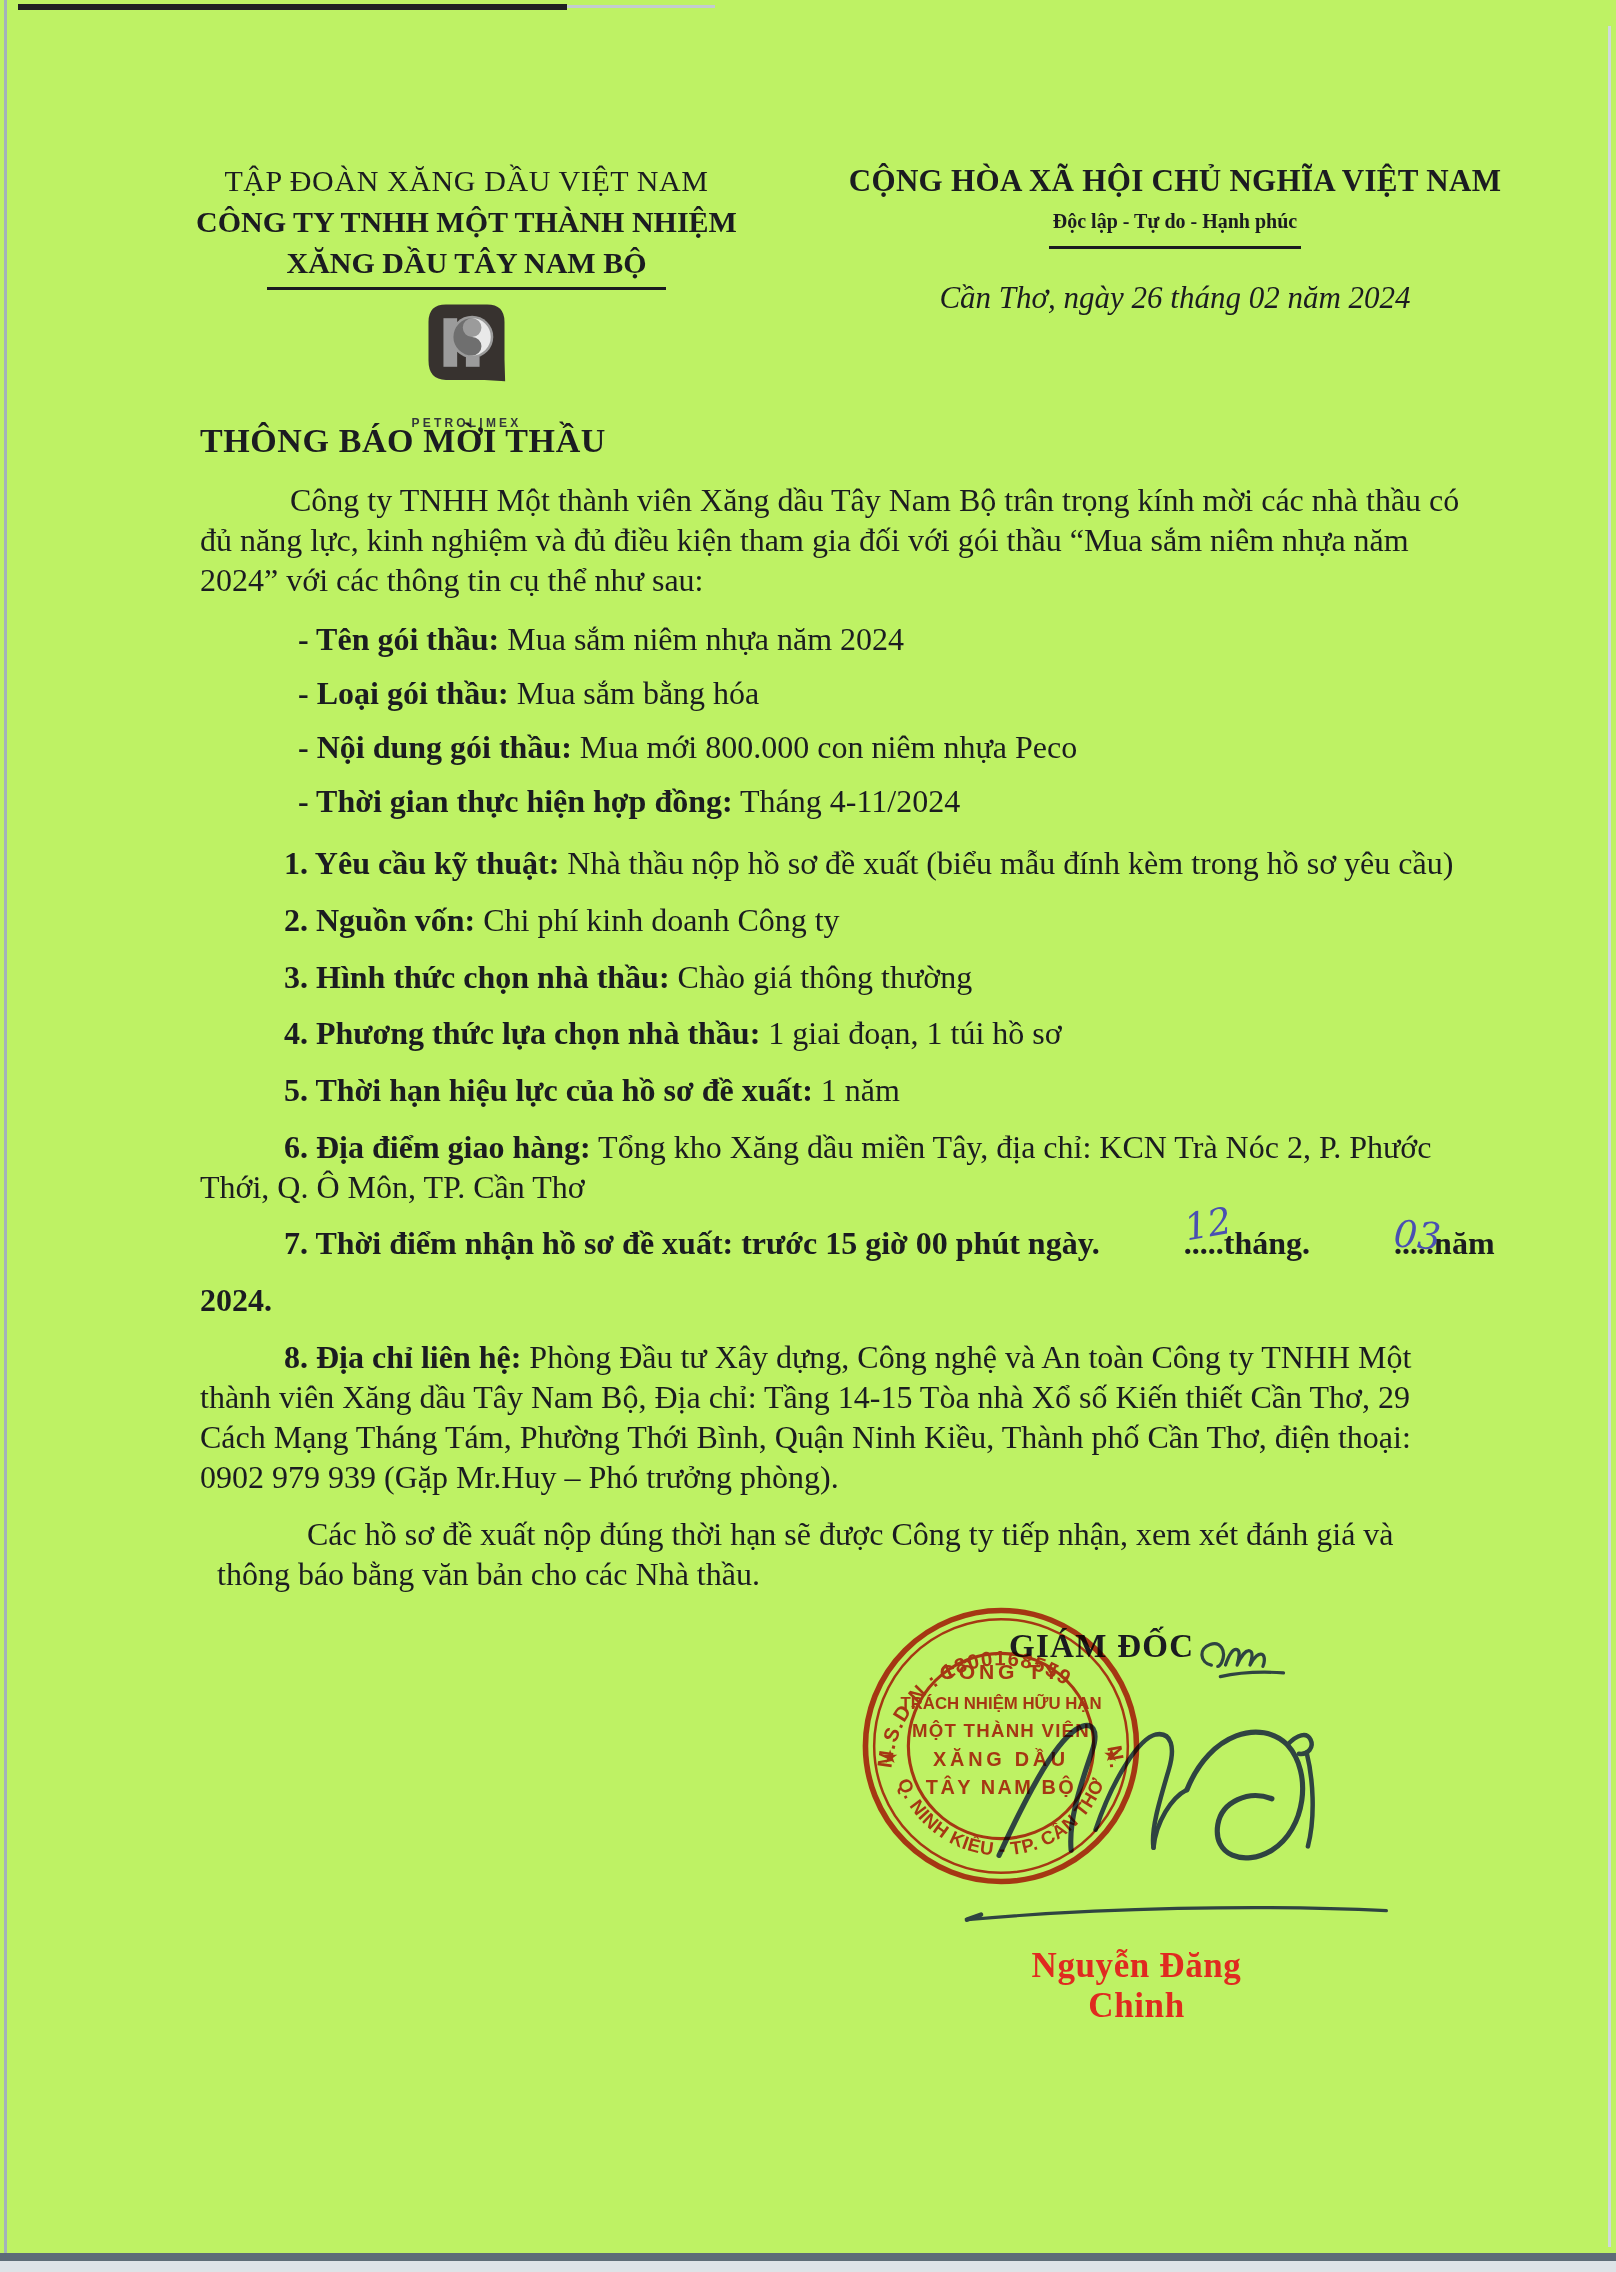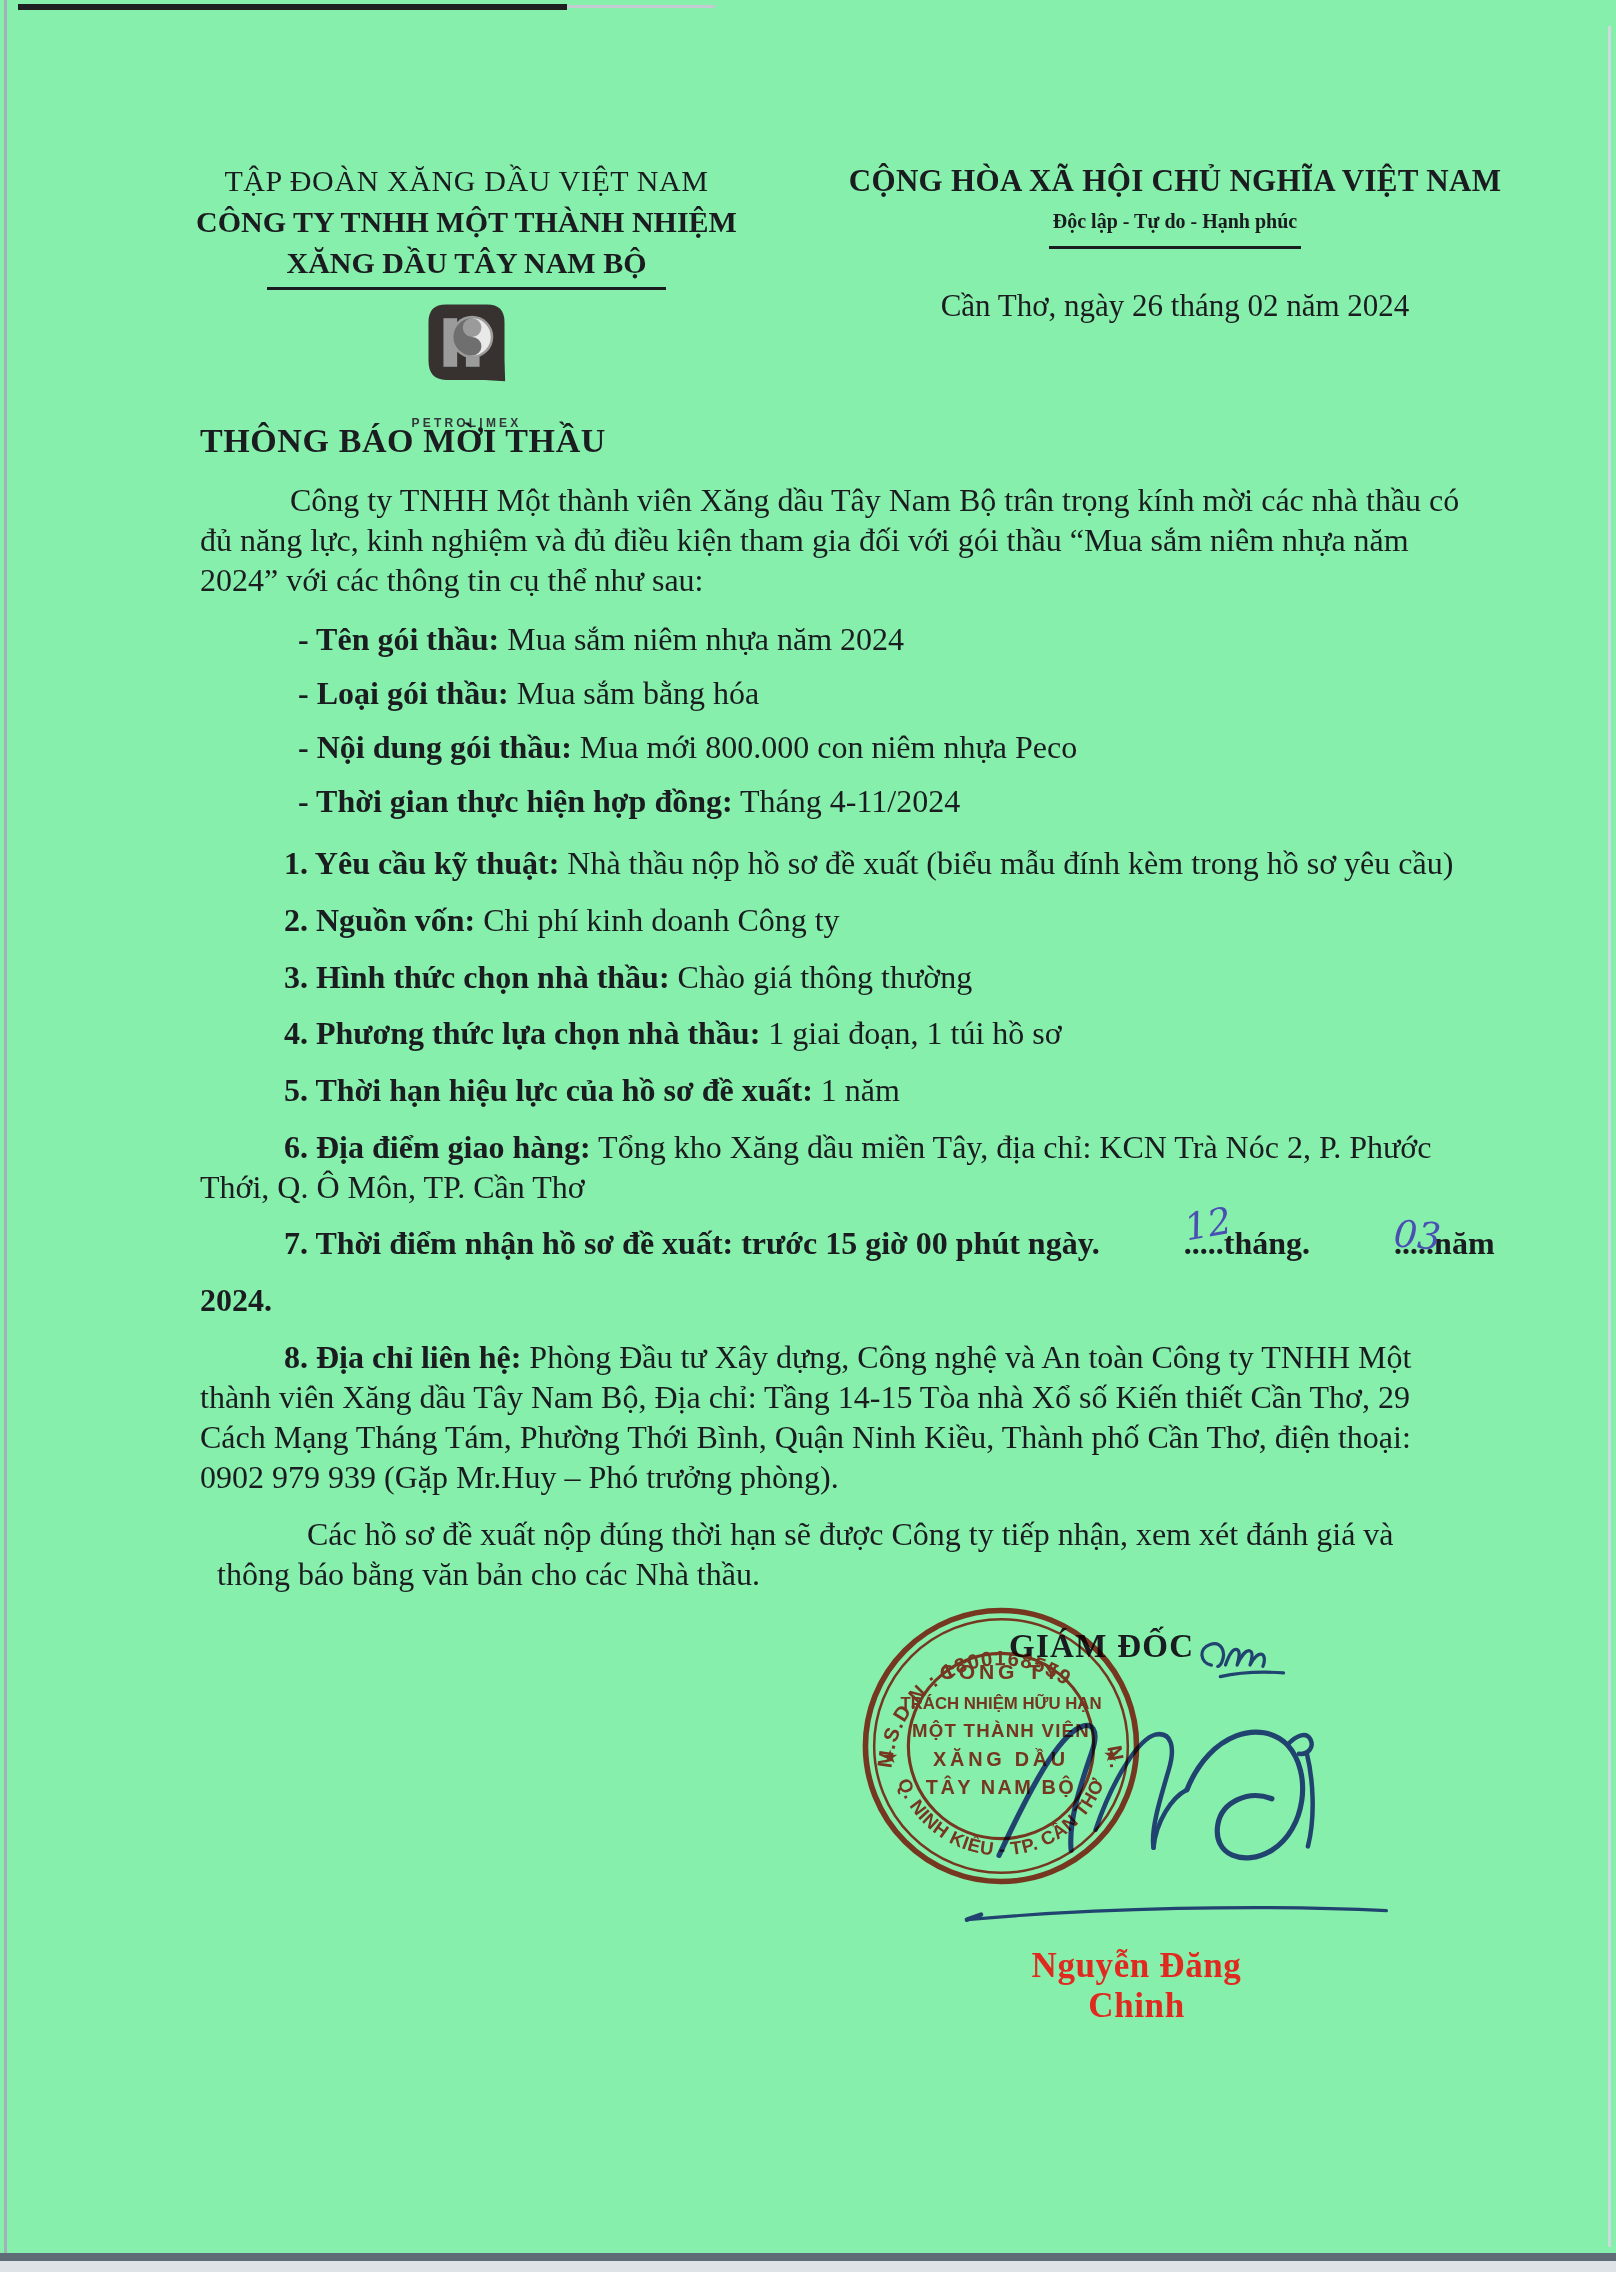--- a/index.html
+++ b/index.html
@@ -1,20 +1,20 @@
 <!DOCTYPE html>
 <html lang="vi" style="font-size:10.3px"><head>
 <meta charset="utf-8">
 <title>Scanned Document</title>
 <style>
   html,body{margin:0;padding:0;background:#eceff1;}
   .page{
     position:relative;
     width:1617px;height:2273px;
-    background:#86efac;
+    background:#bef264;
     overflow:hidden;
     font-family:"Liberation Serif","DejaVu Serif",serif;
     color:#1b1c20;
   }
   
   .edge-top{position:absolute;left:18px;top:3.9px;width:549px;height:5.8px;background:#1f1f22;}
   .edge-top2{position:absolute;left:567px;top:5.2px;width:148px;height:3.2px;background:#c3cbd1;}
   .edge-left{position:absolute;left:3.9px;top:0;width:3.2px;height:2258px;background:#a3b1bb;}
   .edge-right{position:absolute;left:1608px;top:26px;width:2.6px;height:2221px;background:#cfd8dd;}
   .edge-bottom{position:absolute;left:0;top:2253px;width:1617px;height:7.7px;background:#5d6c77;}
@@ -24,21 +24,21 @@
   .col-left{position:absolute;left:193px;top:160px;width:547px;text-align:center;line-height:41px;}
   .col-left .l1{font-size:30px;letter-spacing:0.6px;}
   .col-left .l2{font-size:30px;font-weight:bold;}
   .col-left .l3{display:inline-block;font-size:30px;font-weight:bold;border-bottom:3.2px solid #1b1c20;padding:0 19.3px 3.9px 19.3px;}
   .logo-wrap{margin-top:11.6px;}
   .logo-caption{font-family:"Liberation Sans","DejaVu Sans",sans-serif;font-weight:bold;font-size:12px;letter-spacing:3.2px;color:#34383c;margin-top:3.9px;}
 
   .col-right{position:absolute;left:805px;top:160px;width:740px;text-align:center;line-height:41px;}
   .col-right .r1{font-size:31px;font-weight:bold;letter-spacing:0.3px;}
   .col-right .r2{display:inline-block;font-size:20px;font-weight:bold;border-bottom:3.2px solid #1b1c20;padding:0 3.9px 3.9px 3.9px;}
-  .col-right .dateline{font-size:31px;margin-top:36px;}
+  .col-right .dateline{font-size:31px;font-style:italic;margin-top:28px;}
 
   
   .doc-title{position:absolute;left:200px;top:422px;width:1278px;text-align:left;font-size:34px;font-weight:bold;letter-spacing:0.6px;}
   .content{position:absolute;left:200px;top:480px;width:1282px;font-size:32px;line-height:40px;}
   .b{font-weight:bold;}
   p.intro{text-indent:90px;margin:0 0 19.3px 0;}
   .bullets{margin:0 0 22px 0;}
   .bullets .bullet{text-indent:98px;margin:0 0 14px 0;}
   .nitem{text-indent:84px;margin:0 0 16.7px 0;}
   .item7line2{margin:0 0 16.7px 0;}

